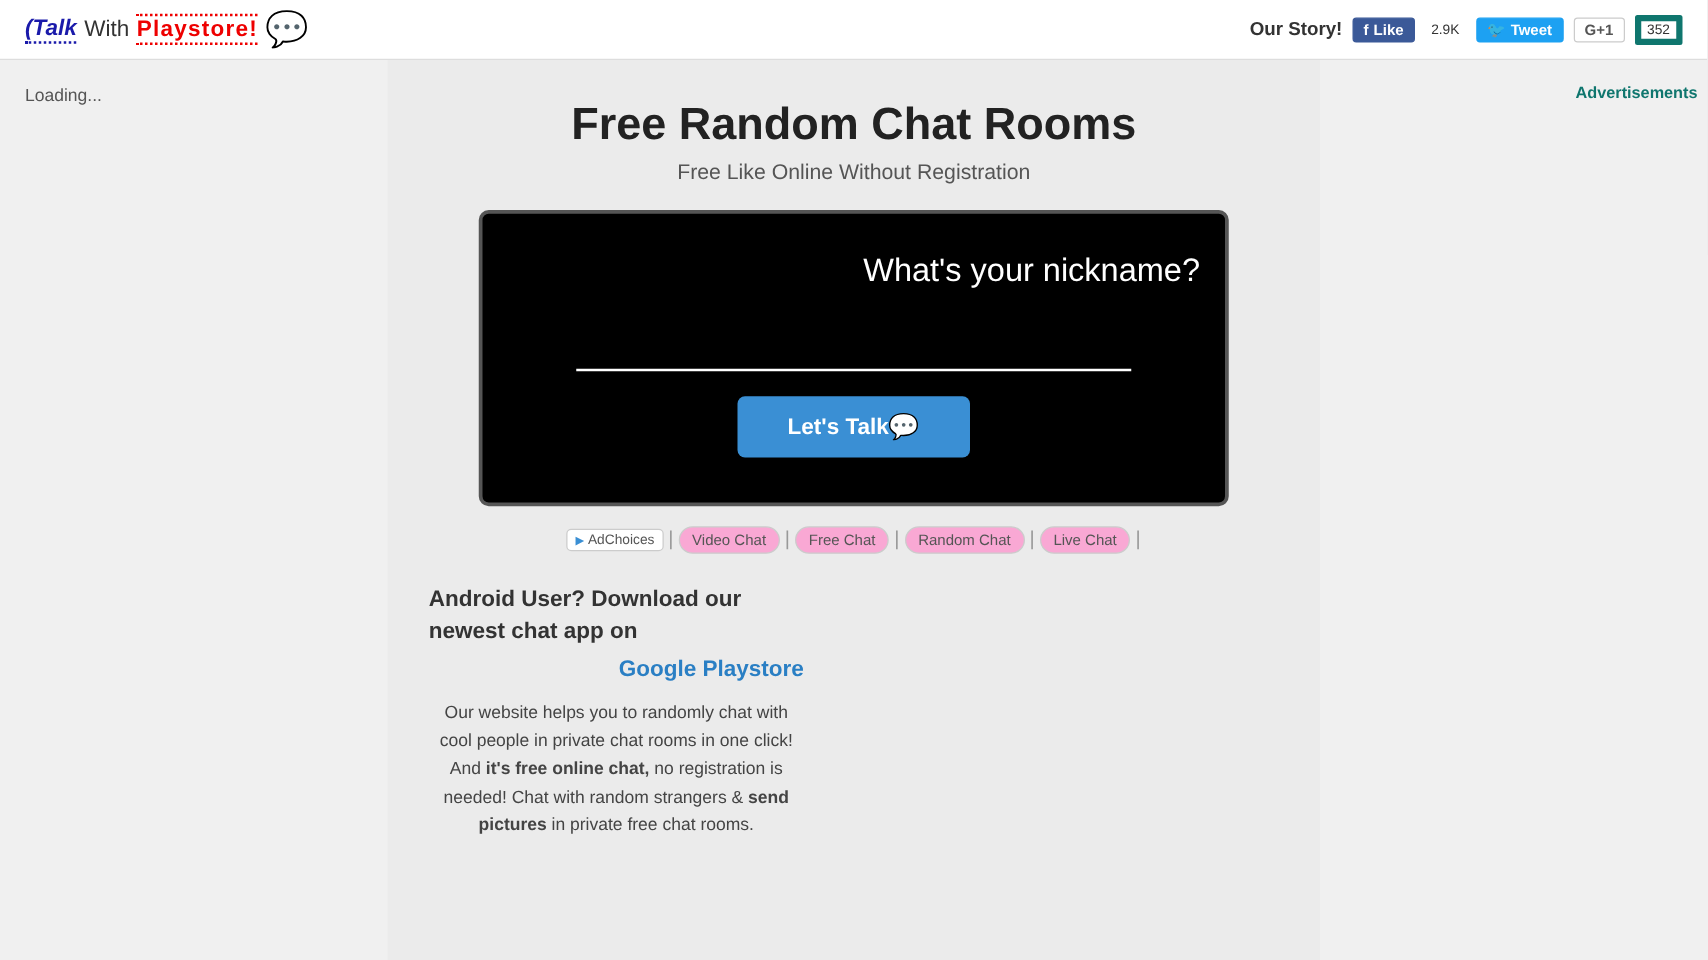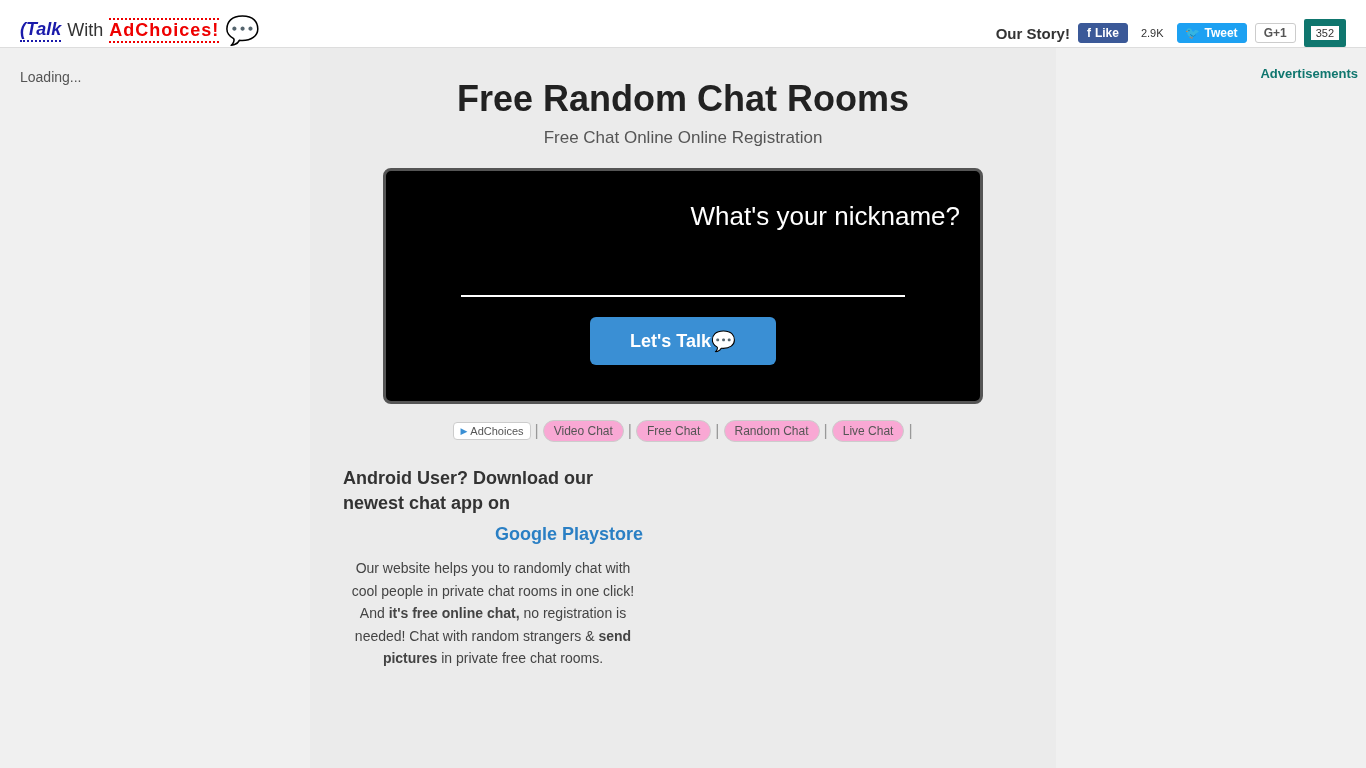--- a/index.html
+++ b/index.html
@@ -9,21 +9,21 @@
       width: 1366px;
       min-height: 768px;
     }
 
     
     #header {
       background: #fff;
       border-bottom: 1px solid #ddd;
       height: 48px;
       display: flex;
-      align-items: flex-end;
+      align-items: center;
       padding: 0 20px;
       position: relative;
     }
     #logo-area {
       display: flex;
       align-items: center;
       gap: 6px;
     }
     #logo-talk {
       font-style: italic;
@@ -90,21 +90,21 @@
     }
     .gp-btn {
       background: #fff;
       color: #555;
       border-color: #ccc;
     }
     .gp-count {
       background: #fff;
       color: #333;
       font-size: 11px;
-      border: 7px solid #0f766e;
+      border: 5px solid #0f766e;
       padding: 1px 5px;
       border-radius: 2px;
     }
 
     
     #ads-label {
       position: absolute;
       top: 62px;
       right: 0;
       font-size: 13px;
@@ -272,21 +272,21 @@
       text-align: center;
     }
   </style>
 </head>
 <body>
 
 <div id="header">
   <div id="logo-area">
     <span id="logo-talk">(Talk</span>
     <span id="logo-with">With</span>
-    <span id="logo-stranger">AdChoices!</span>
+    <span id="logo-stranger">Playstore!</span>
     <span id="logo-icon">💬</span>
   </div>
   <div id="header-right">
     <span id="our-story-text">Our Story!</span>
     <button class="social-btn fb-btn">
       <span>f</span>
       <span>Like</span>
     </button>
     <span class="fb-count">2.9K</span>
     <button class="social-btn tw-btn">
@@ -301,21 +301,21 @@
 </div>
 
 <div id="ads-label">Advertisements</div>
 
 <div id="left-sidebar">
   <span id="loading-text">Loading...</span>
 </div>
 
 <div id="main-content">
   <h1 id="page-title">Free Random Chat Rooms</h1>
-  <p id="page-subtitle">Free Chat Online Online Registration</p>
+  <p id="page-subtitle">Free Like Online Without Registration</p>
 
   <div id="chat-box">
     <div id="nickname-prompt">What's your nickname?</div>
     <input id="nickname-input" type="text" placeholder="" style="">
     <div style="display:flex;justify-content:center;">
       <button id="lets-talk-btn">
         <span>Let's Talk</span>
         <span class="chat-icon">💬</span>
       </button>
     </div>

